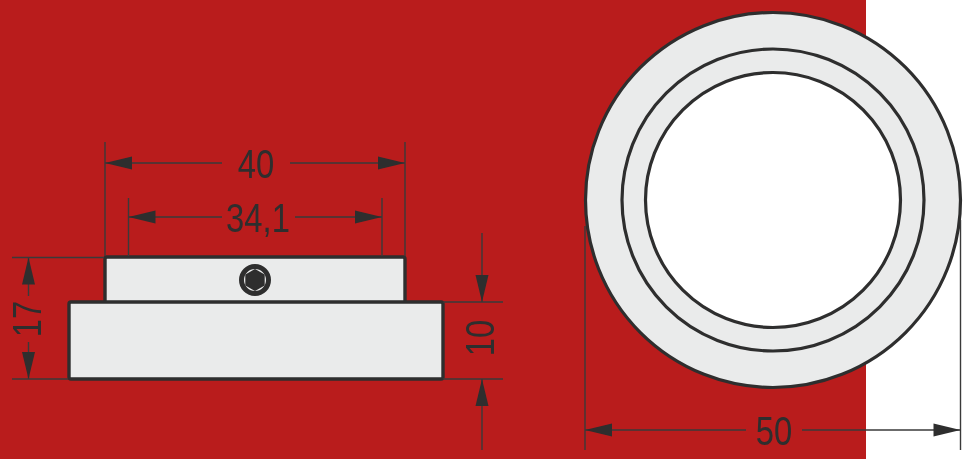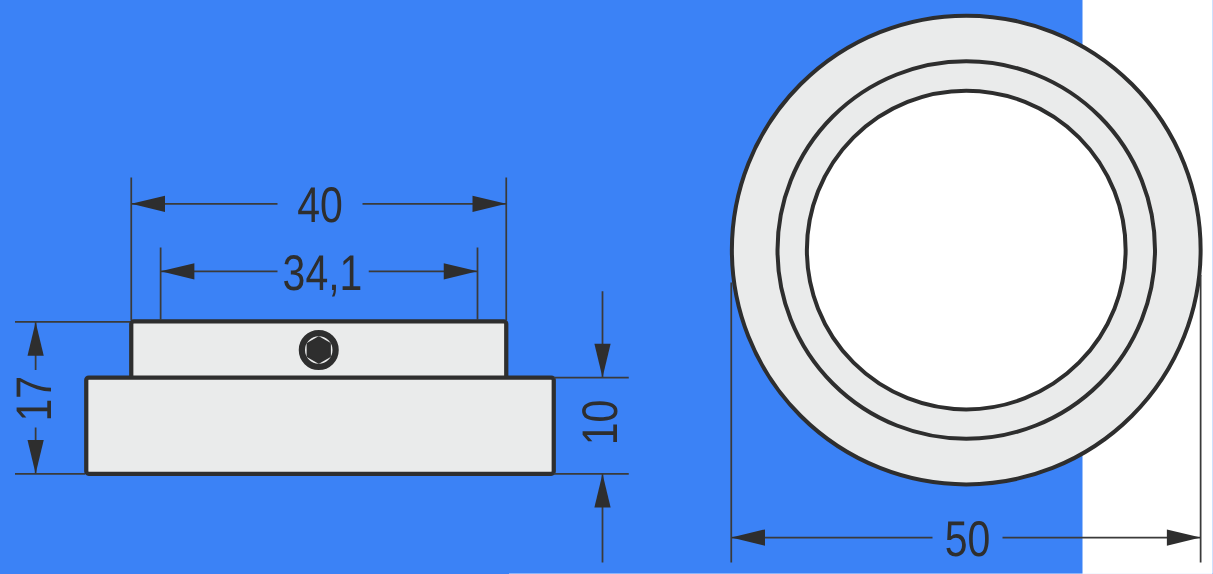--- a/index.html
+++ b/index.html
@@ -8,21 +8,21 @@
     background: #ffffff;
     width: 970px;
     height: 459px;
     overflow: hidden;
     font-family: "Liberation Sans", sans-serif;
   }
   .canvas-wrap {
     position: relative;
     width: 866px;
     height: 459px;
-    background: #3b82f6;
+    background: #b91c1c;
   }
   svg { display: block; }
   .part-shape {
     fill: #eaebeb;
     stroke: #2e2e2e;
     stroke-width: 3.4;
     stroke-linejoin: round;
   }
   .circle-outline {
     fill: none;

